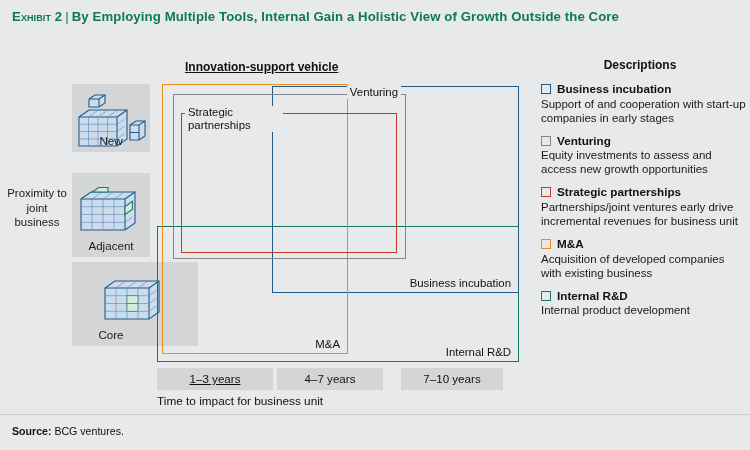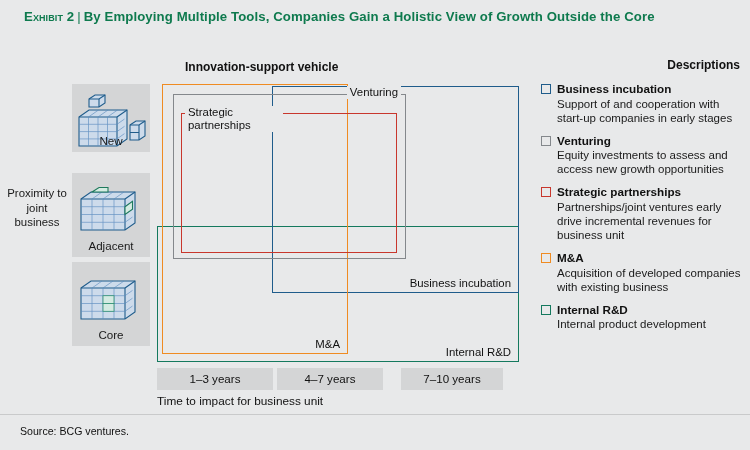--- a/index.html
+++ b/index.html
@@ -11,44 +11,44 @@
   }
   .page{position:relative;width:750px;height:450px;}
 
   
   .titlebar{position:absolute;left:0;top:0;width:750px;height:52px;}
   .title{
     position:absolute;left:12px;top:8px;width:715px;
     font-size:13.2px;font-weight:bold;line-height:1.32;
     color:#0e7a4e;letter-spacing:0.1px;
   }
-  .title .exh{font-variant:small-caps;text-transform:none;margin-left:12px;}
+  .title .exh{font-variant:small-caps;text-transform:none;}
   .title .bar{color:#0e7a4e;font-weight:normal;padding:0 3px;}
 
   
   .prox-label{
     position:absolute;left:6px;top:186px;width:62px;
     font-size:11.4px;line-height:1.28;text-align:center;color:#1a1a1a;
   }
   .cube-tile{
     position:absolute;left:72px;width:78px;background:#d4d5d6;
   }
   .cube-tile .cap{
     position:absolute;left:0;bottom:5px;width:78px;text-align:center;
     font-size:11.6px;color:#1a1a1a;
   }
   .cube-tile svg{position:absolute;left:50%;transform:translateX(-50%);top:7px;}
   #tile-new{top:84px;height:68px;}
   #tile-adj{top:173px;height:84px;}
-  #tile-core{top:262px;height:84px;}
+  #tile-core{top:262px;height:84px;padding-left:48px;}
 
   
   .isv-head{
     position:absolute;left:185px;top:60px;
-    font-size:12px;font-weight:bold;color:#111;
+    font-size:12px;font-weight:bold;color:#111;text-decoration:underline;
   }
   .box{position:absolute;box-sizing:border-box;background:transparent;}
   .box > .lbl{
     position:absolute;font-size:11.4px;color:#111;
     background:#e8e9ea;padding:0 3px;line-height:1.15;white-space:nowrap;
   }
   .box > .lbl.ml{white-space:normal;}
 
   
   #box-mna       {left:162px;top:84px; width:186px;height:270px;border:1.6px solid #ef8b22;z-index:3;}
@@ -62,60 +62,60 @@
   #lbl-bi    {right:4px;bottom:2px;}
   #lbl-vent  {right:4px;top:-9px;}
   #lbl-strat {left:3px;top:-8px;width:92px;}
   #lbl-rnd   {right:4px;bottom:2px;}
 
   
   .band{
     position:absolute;height:22px;background:#d4d5d6;
     font-size:11.6px;color:#111;text-align:center;line-height:22px;
   }
-  #band1{left:157px;top:368px;width:116px;}
+  #band1{left:157px;top:368px;width:116px;text-decoration:underline;}
   #band2{left:277px;top:368px;width:106px;}
   #band3{left:401px;top:368px;width:102px;}
   .axis-label{
     position:absolute;left:157px;top:394px;width:362px;text-align:left;
     font-size:11.8px;color:#111;
   }
 
   
   .desc-title{
-    position:absolute;left:540px;top:58px;width:200px;text-align:right;
+    position:absolute;left:540px;top:58px;width:200px;text-align:center;
     font-size:12px;font-weight:bold;color:#111;
   }
   .legend{position:absolute;left:541px;top:82px;width:206px;}
   .leg-item{position:relative;margin-bottom:9px;}
   .swatch{
     position:absolute;left:0;top:2px;width:10px;height:10px;
     box-sizing:border-box;border:1.8px solid #888;background:#e8e9ea;
   }
   .leg-name{
     margin-left:16px;font-size:11.7px;font-weight:bold;color:#111;line-height:1.25;
   }
   .leg-desc{
-    margin-left:16px;font-size:11.5px;color:#1a1a1a;line-height:1.22;
+    margin-left:0;font-size:11.5px;color:#1a1a1a;line-height:1.22;
   }
 
   
   .source{
     position:absolute;left:12px;top:425px;font-size:10.6px;color:#111;
   }
-  .source b{font-weight:normal;margin-left:8px;}
+  .source b{font-weight:bold;}
   .rule{position:absolute;left:0;top:414px;width:750px;height:1px;background:#c9cacb;}
 </style>
 </head>
 <body>
 
 <div class="page">
 
   <div class="titlebar">
-    <div class="title"><span class="exh">Exhibit 2</span><span class="bar">|</span><span>By Employing Multiple Tools, Companies Gain a Holistic View of Growth Outside the Core</span></div>
+    <div class="title"><span class="exh">Exhibit 2</span><span class="bar">|</span><span>By Employing Multiple Tools, Internal Gain a Holistic View of Growth Outside the Core</span></div>
   </div>
 
   <div class="prox-label">Proximity to joint business</div>
 
   <div class="cube-tile" id="tile-new">
     <svg width="72" height="58" viewBox="0 0 72 58">
 
       <g stroke="#1f5c8b" stroke-width="1.1" fill="#cddbeb">
         <path d="M14 8 L20 4 L30 4 L30 12 L24 16 L14 16 Z"></path>
         <path d="M14 8 L24 8 L30 4" fill="none"></path>

